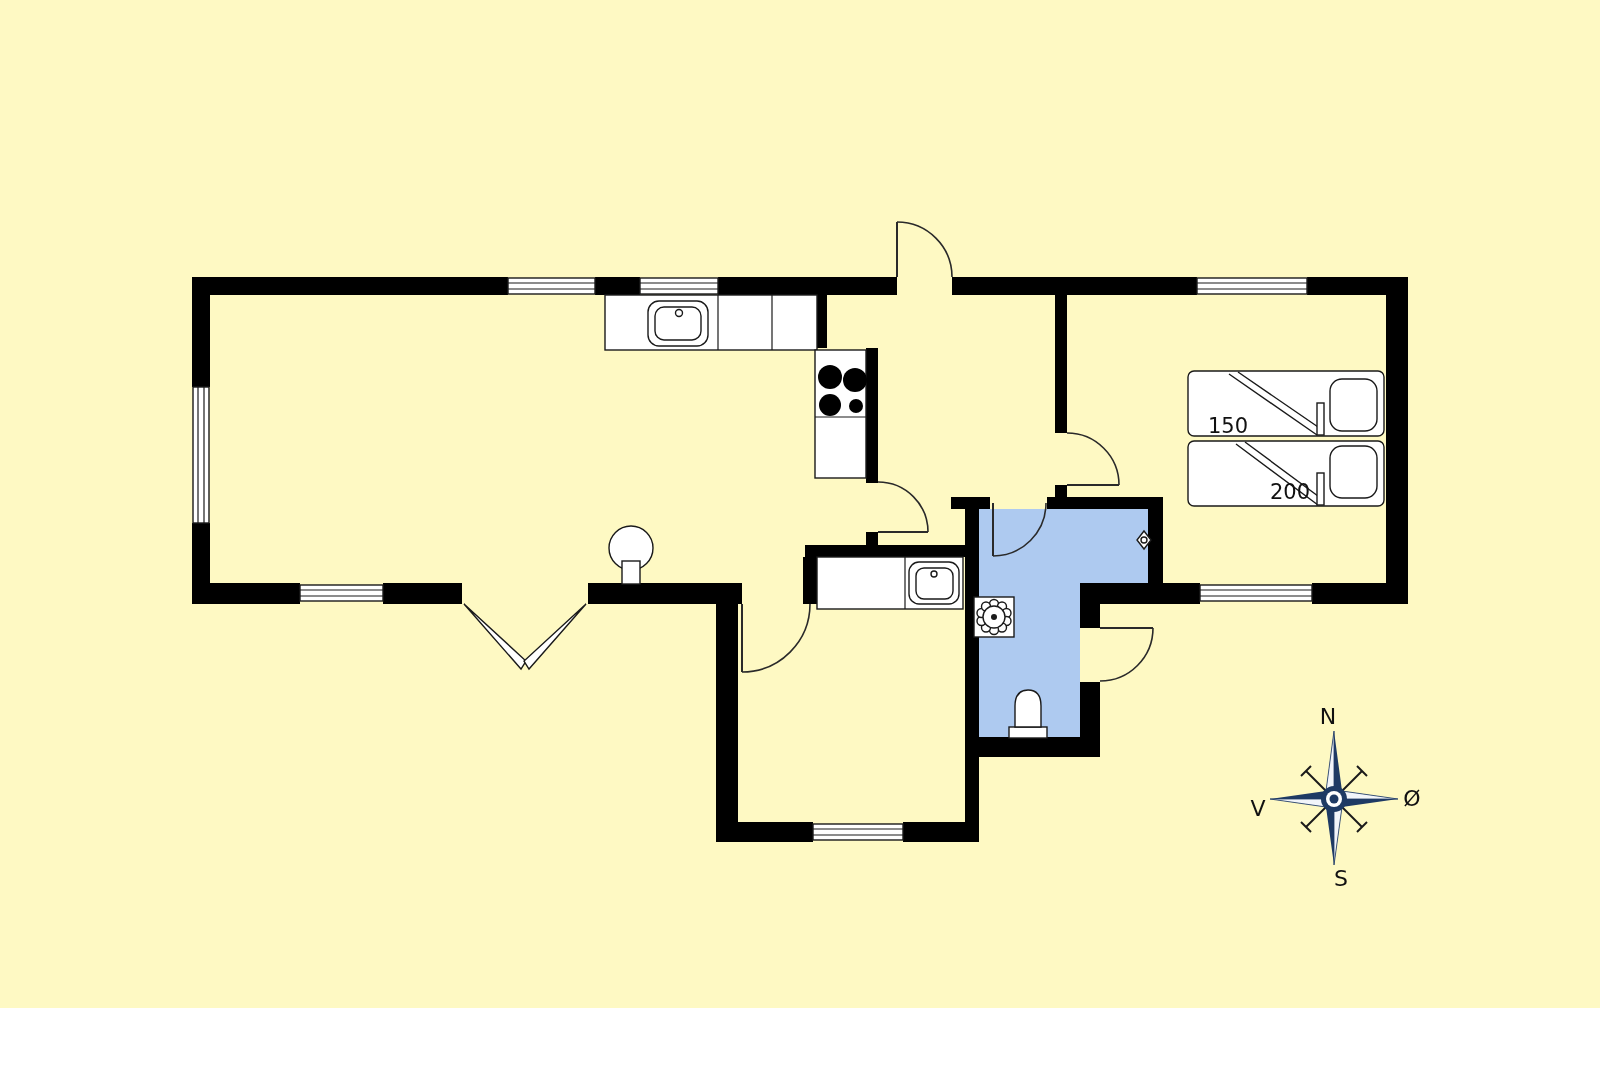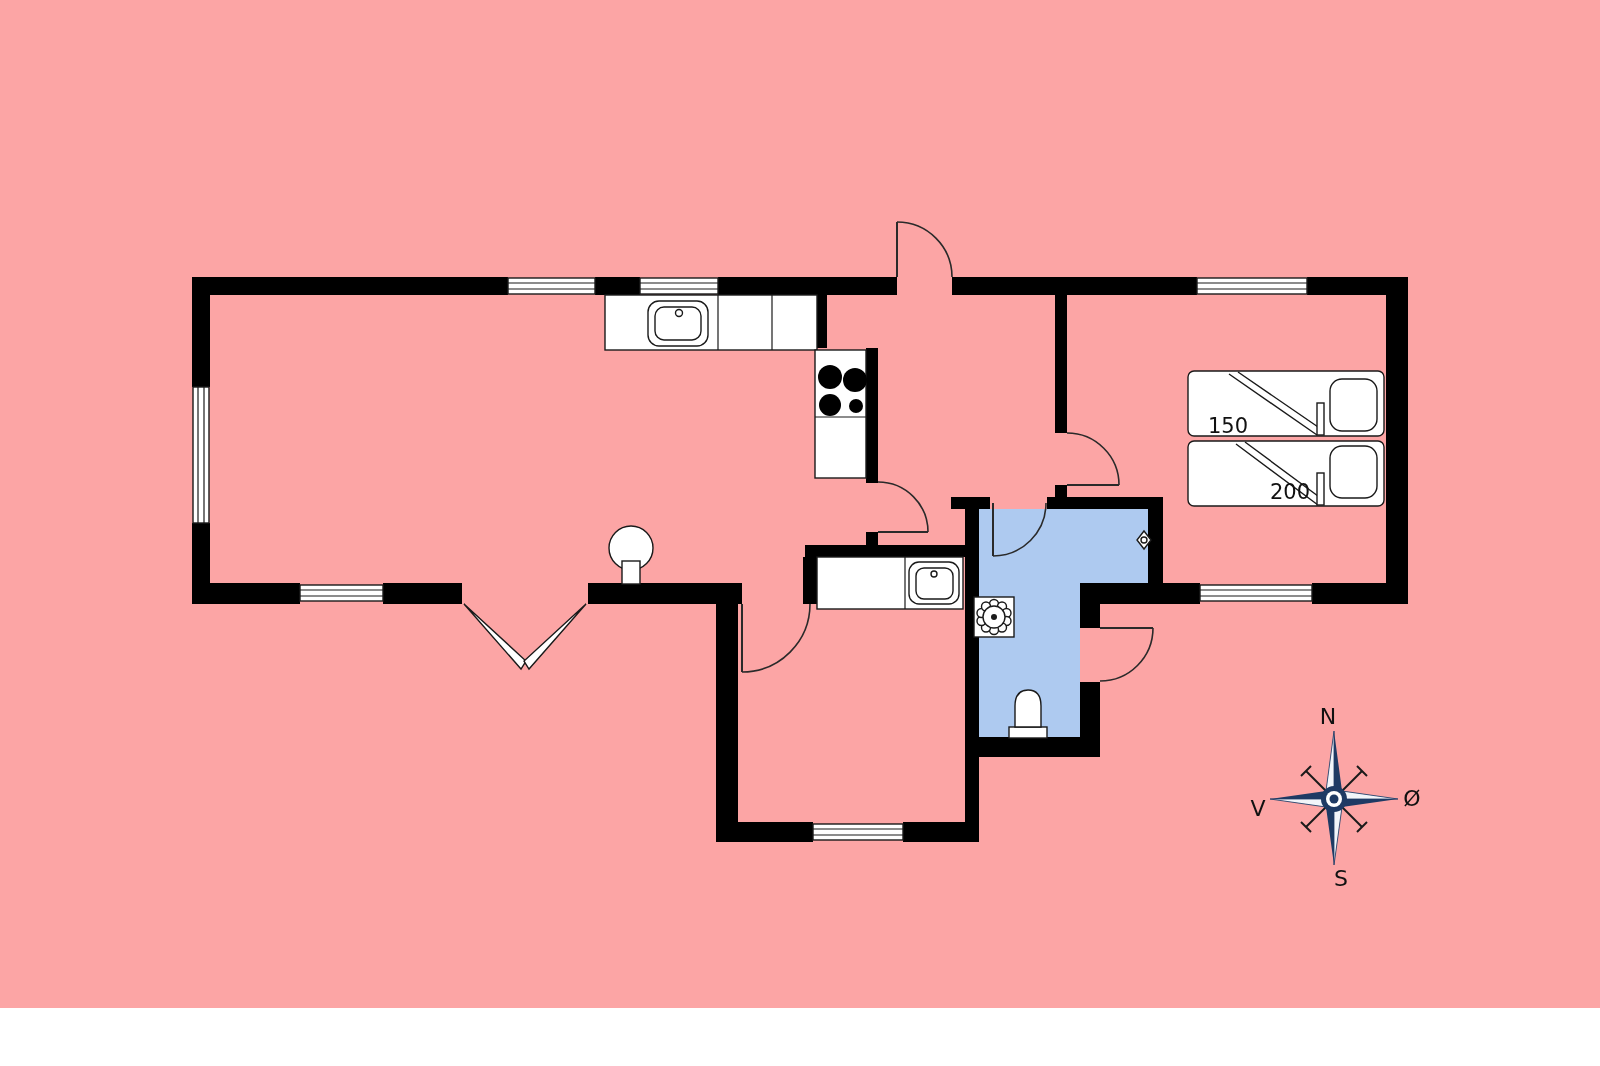--- a/index.html
+++ b/index.html
@@ -8,21 +8,21 @@
     background: #ffffff;
     width: 1600px;
     height: 1066px;
     overflow: hidden;
     font-family: "DejaVu Sans", "Liberation Sans", sans-serif;
   }
   .page {
     position: relative;
     width: 1600px;
     height: 1008px;
-    background: #fca5a5;
+    background: #fef9c3;
   }
   svg { display: block; }
   .thin   { stroke: #1a1a1a; stroke-width: 1.4; fill: #ffffff; }
   .thin-nf{ stroke: #1a1a1a; stroke-width: 1.4; fill: none; }
   .arc    { stroke: #2a2a2a; stroke-width: 1.6; fill: none; }
   .leaf   { stroke: #2a2a2a; stroke-width: 2;   fill: none; }
   .winline{ stroke: #1a1a1a; stroke-width: 1.2; }
   .lbl    { font-family: "DejaVu Sans", "Liberation Sans", sans-serif; font-size: 21px; fill: #111111; }
   .clbl   { font-family: "DejaVu Sans", "Liberation Sans", sans-serif; font-size: 22px; fill: #111111; }
 </style>

